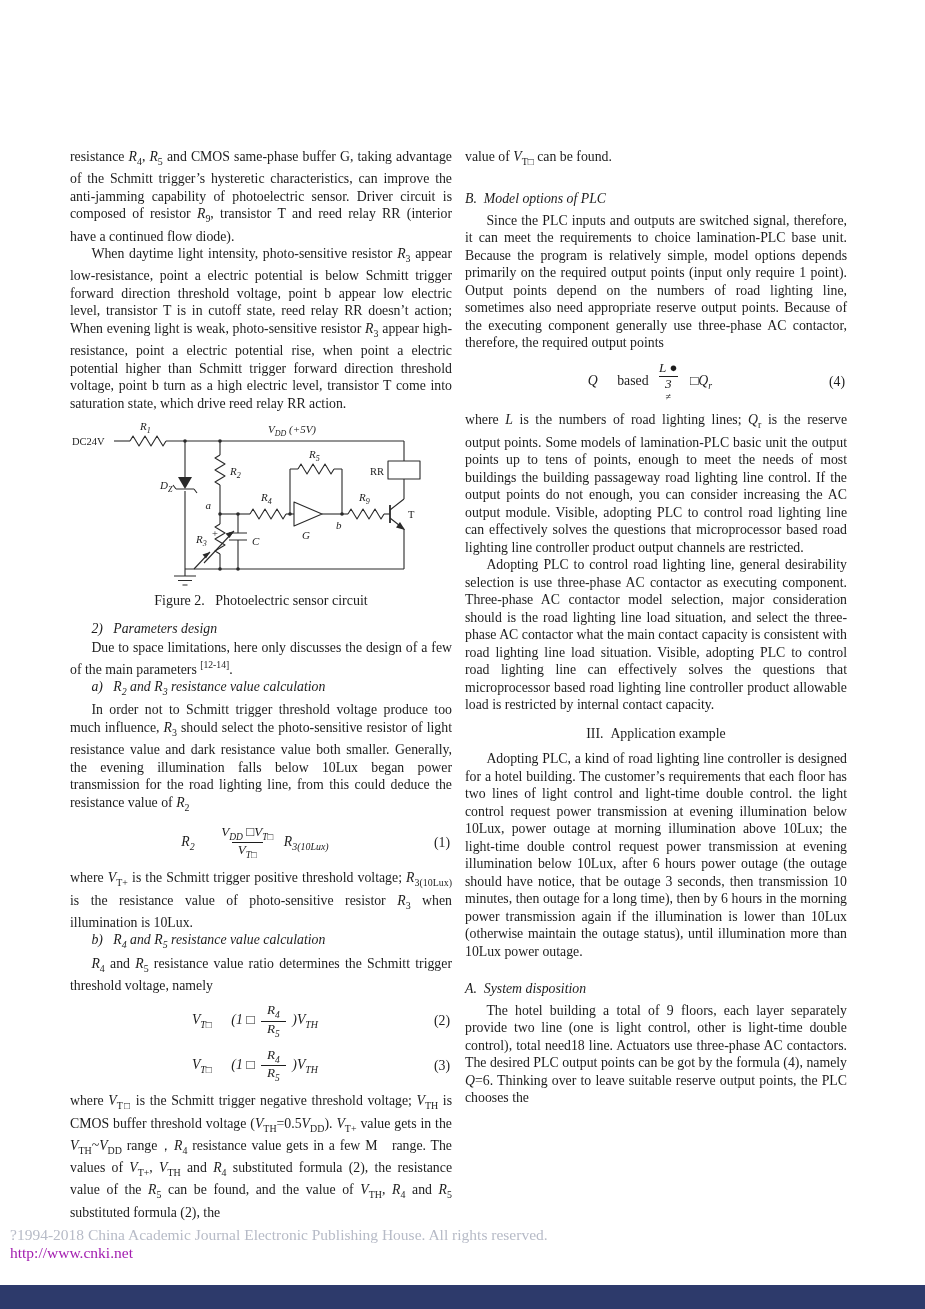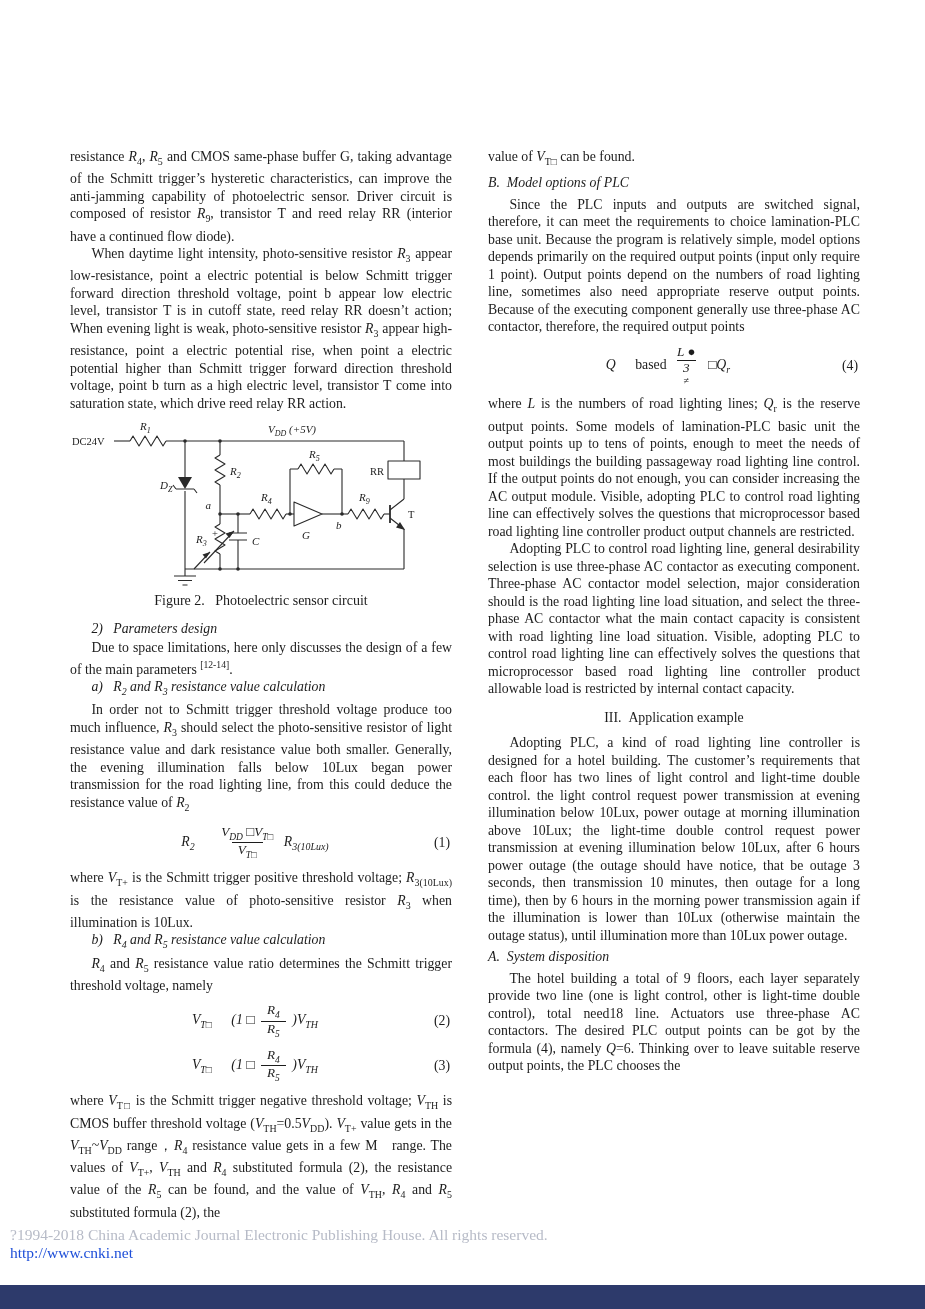--- a/index.html
+++ b/index.html
@@ -1,27 +1,27 @@
 <!DOCTYPE html>
 <html><head>
 <meta charset="utf-8">
 <style>
   html,body { margin:0; padding:0; }
   body {
     width:925px; height:1309px; position:relative; background:#ffffff;
     font-family:"Liberation Serif", serif; color:#1c1c1c; overflow:hidden;
   }
-  .columns { position:absolute; top:148px; left:70px; width:790px; display:flex; gap:36px; }
+  .columns { position:absolute; top:148px; left:70px; width:790px; display:flex; gap:13px; }
   .col { width:382px; font-size:13.8px; line-height:17.5px; text-align:justify; }
   p { margin:0; }
   p.indent { text-indent:1.55em; }
   sup { font-size:70%; }
   sub { font-size:72%; }
   .h-sub { font-style:italic; text-indent:1.55em; margin:0 0 1px; }
-  .h-section { font-style:italic; margin:4px 0 4px; }
+  .h-section { font-style:italic; margin:20px 0 4px; }
   .h-center { text-align:center; margin:11px 0 8px; }
   
   .equation { display:flex; align-items:center; margin:9px 0 9px 6px; }
   .eq-body { flex:1; text-align:center; font-style:italic; }
   .eq-no { font-style:normal; padding-right:2px; }
   .eq-up { font-style:normal; }
   .frac { display:inline-flex; flex-direction:column; align-items:center; vertical-align:middle; line-height:1.12; font-size:13.2px; margin:0 3px; }
   .fnum { display:block; padding:0 4px; }
   .fden { display:block; border-top:1px solid #1c1c1c; padding:0 6px; }
   .fsub { display:block; font-size:10px; line-height:1.1; }
@@ -33,21 +33,21 @@
   .fig-caption { font-size:14px; line-height:14px; margin-top:5px; text-align:center; }
   .clab { font-family:"Liberation Serif", serif; font-size:11px; font-style:italic; fill:#222; }
   .clab .sub { font-size:8px; }
   .clab-up { font-family:"Liberation Serif", serif; font-size:10.5px; font-style:normal; fill:#222; }
   
   .footer-line {
     position:absolute; top:1226px; left:10px; right:62px;
     display:flex; justify-content:space-between;
     color:#b7bbc7; font-size:15.5px; font-family:"Liberation Serif", serif;flex-direction:column;
   }
-  .footer-url { color:#1d4ed8; text-decoration:none; }
+  .footer-url { color:#a21caf; text-decoration:none; }
   .footer-bar { position:absolute; top:1285px; left:0; right:0; height:24px; background:#2d3a6b; }
 </style>
 </head>
 <body>
 
 <div class="columns">
 
   <div class="col">
     <p>resistance <i>R</i><sub>4</sub>, <i>R</i><sub>5</sub> and CMOS same-phase buffer G, taking advantage of the Schmitt trigger’s hysteretic characteristics, can improve the anti-jamming capability of photoelectric sensor. Driver circuit is composed of resistor <i>R</i><sub>9</sub>, transistor T and reed relay RR (interior have a continued flow diode).</p>
     <p class="indent">When daytime light intensity, photo-sensitive resistor <i>R</i><sub>3</sub> appear low-resistance, point a electric potential is below Schmitt trigger forward direction threshold voltage, point b appear low electric level, transistor T is in cutoff state, reed relay RR doesn’t action; When evening light is weak, photo-sensitive resistor <i>R</i><sub>3</sub> appear high-resistance, point a electric potential rise, when point a electric potential higher than Schmitt trigger forward direction threshold voltage, point b turn as a high electric level, transistor T come into saturation state, which drive reed relay RR action.</p>

